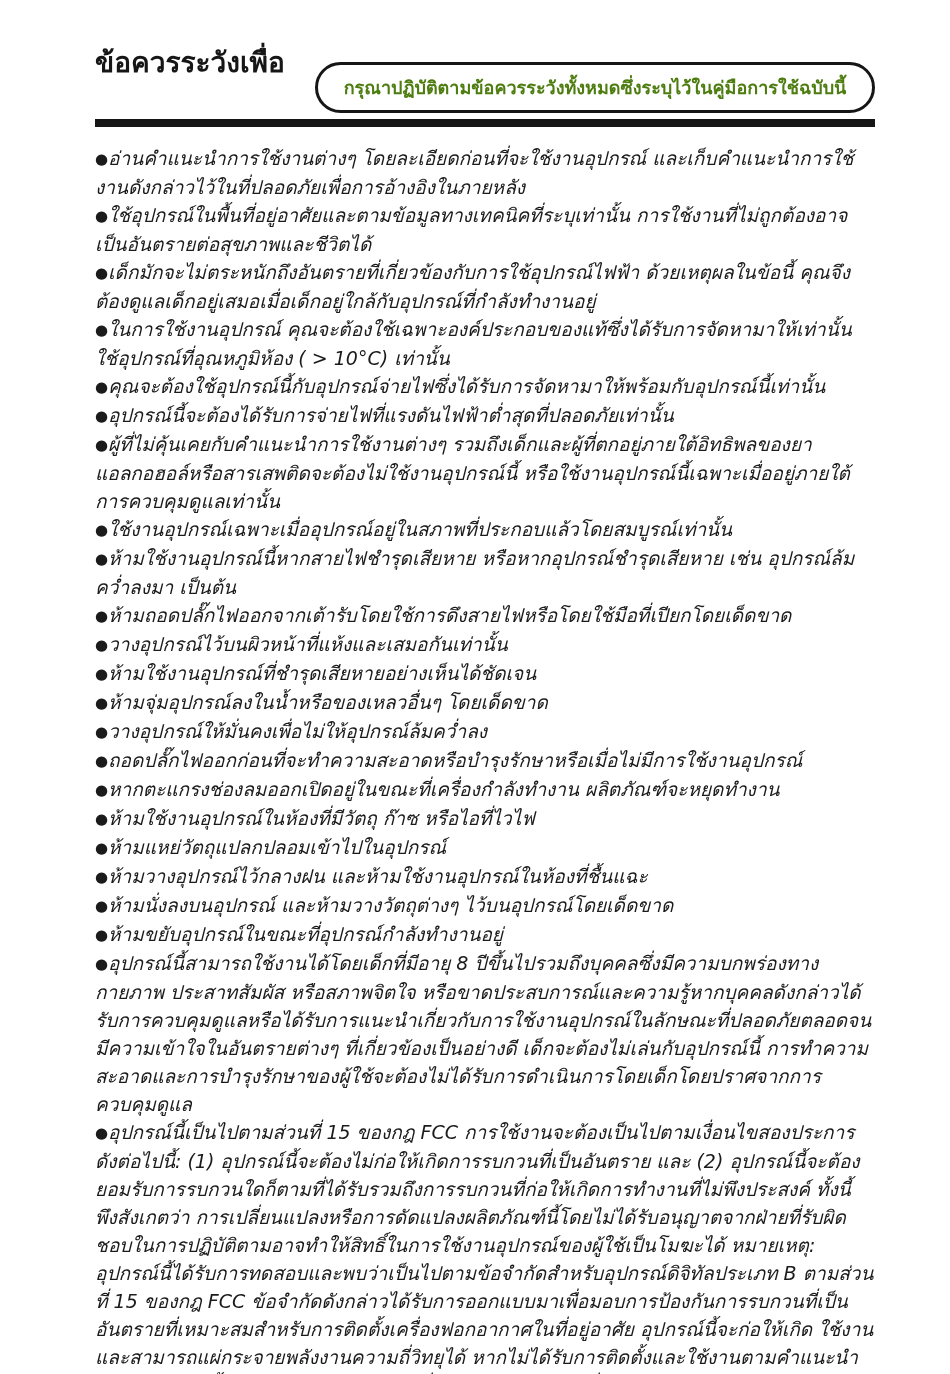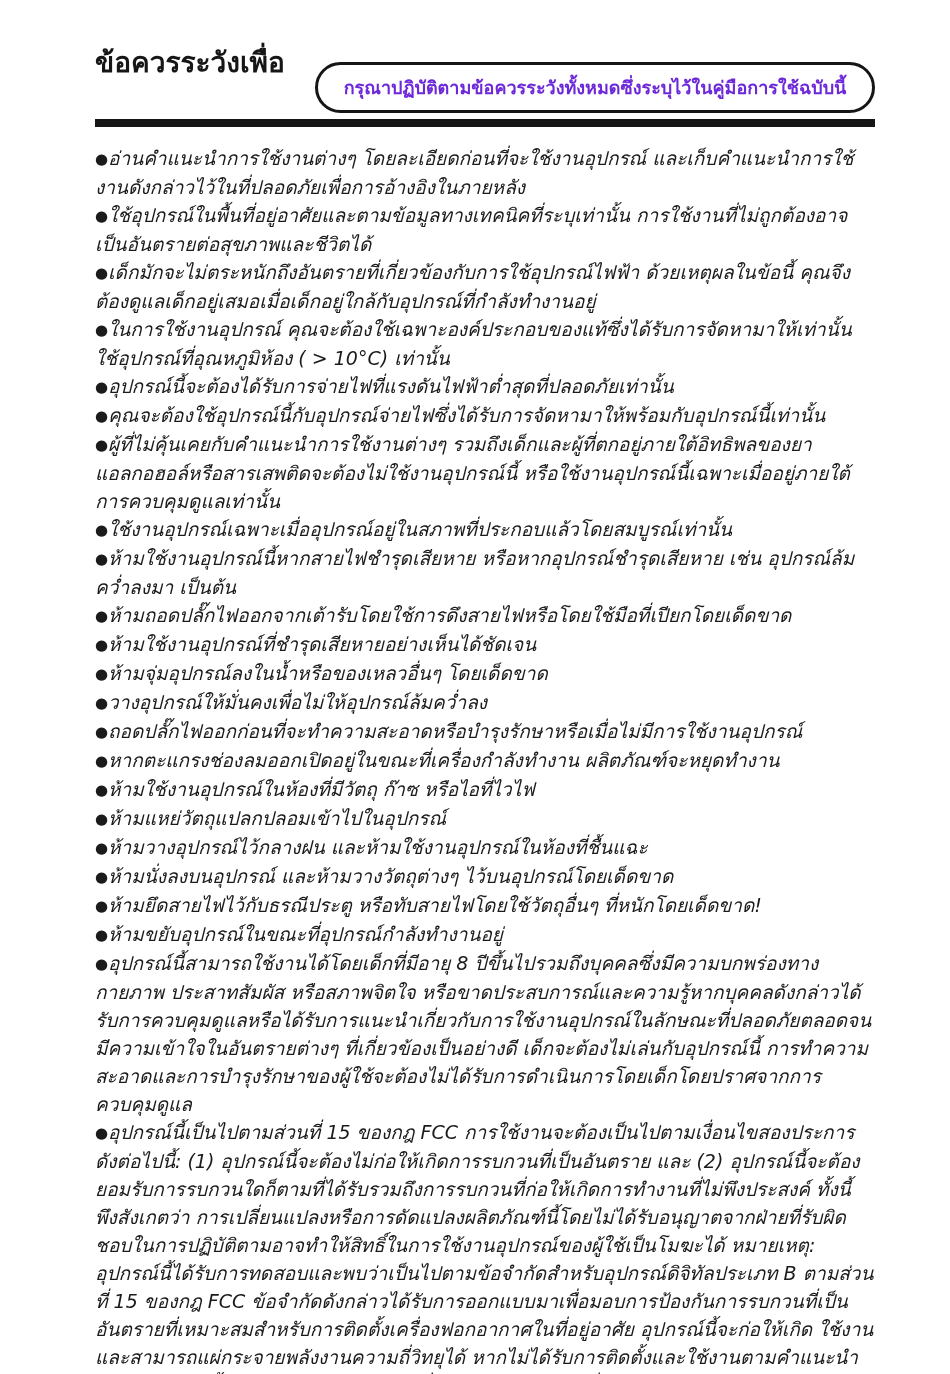--- a/index.html
+++ b/index.html
@@ -31,21 +31,21 @@
     height: 51px;
     box-sizing: border-box;
     border: 3.5px solid #161616;
     border-radius: 27px;
     display: flex;
     align-items: center;
     justify-content: center;
     font-size: 18px;
     font-weight: 700;
     white-space: nowrap;
-    color: #6d28d9;
+    color: #4d7c0f;
     background: #ffffff;
   }
   .rule {
     position: absolute;
     left: 95px;
     top: 119px;
     width: 780px;
     height: 8px;
     background: #161616;
   }
@@ -89,53 +89,53 @@
   <div class="body-text">
 
       <p class="item"><span class="bullet">●</span><span>อ่านคำแนะนำการใช้งานต่างๆ โดยละเอียดก่อนที่จะใช้งานอุปกรณ์ และเก็บคำแนะนำการใช้งานดังกล่าวไว้ในที่ปลอดภัยเพื่อการอ้างอิงในภายหลัง</span></p>
 
       <p class="item"><span class="bullet">●</span><span>ใช้อุปกรณ์ในพื้นที่อยู่อาศัยและตามข้อมูลทางเทคนิคที่ระบุเท่านั้น การใช้งานที่ไม่ถูกต้องอาจเป็นอันตรายต่อสุขภาพและชีวิตได้</span></p>
 
       <p class="item"><span class="bullet">●</span><span>เด็กมักจะไม่ตระหนักถึงอันตรายที่เกี่ยวข้องกับการใช้อุปกรณ์ไฟฟ้า ด้วยเหตุผลในข้อนี้ คุณจึงต้องดูแลเด็กอยู่เสมอเมื่อเด็กอยู่ใกล้กับอุปกรณ์ที่กำลังทำงานอยู่</span></p>
 
       <p class="item"><span class="bullet">●</span><span>ในการใช้งานอุปกรณ์ คุณจะต้องใช้เฉพาะองค์ประกอบของแท้ซึ่งได้รับการจัดหามาให้เท่านั้น ใช้อุปกรณ์ที่อุณหภูมิห้อง ( &gt; 10°C) เท่านั้น</span></p>
 
+      <p class="item"><span class="bullet">●</span><span>คุณจะต้องใช้อุปกรณ์นี้กับอุปกรณ์จ่ายไฟซึ่งได้รับการจัดหามาให้พร้อมกับอุปกรณ์นี้เท่านั้น</span></p>
+
       <p class="item"><span class="bullet">●</span><span>อุปกรณ์นี้จะต้องได้รับการจ่ายไฟที่แรงดันไฟฟ้าต่ำสุดที่ปลอดภัยเท่านั้น</span></p>
-
-      <p class="item"><span class="bullet">●</span><span>คุณจะต้องใช้อุปกรณ์นี้กับอุปกรณ์จ่ายไฟซึ่งได้รับการจัดหามาให้พร้อมกับอุปกรณ์นี้เท่านั้น</span></p>
 
       <p class="item"><span class="bullet">●</span><span>ผู้ที่ไม่คุ้นเคยกับคำแนะนำการใช้งานต่างๆ รวมถึงเด็กและผู้ที่ตกอยู่ภายใต้อิทธิพลของยา แอลกอฮอล์หรือสารเสพติดจะต้องไม่ใช้งานอุปกรณ์นี้ หรือใช้งานอุปกรณ์นี้เฉพาะเมื่ออยู่ภายใต้การควบคุมดูแลเท่านั้น</span></p>
 
       <p class="item"><span class="bullet">●</span><span>ใช้งานอุปกรณ์เฉพาะเมื่ออุปกรณ์อยู่ในสภาพที่ประกอบแล้วโดยสมบูรณ์เท่านั้น</span></p>
 
       <p class="item"><span class="bullet">●</span><span>ห้ามใช้งานอุปกรณ์นี้หากสายไฟชำรุดเสียหาย หรือหากอุปกรณ์ชำรุดเสียหาย เช่น อุปกรณ์ล้มคว่ำลงมา เป็นต้น</span></p>
 
       <p class="item"><span class="bullet">●</span><span>ห้ามถอดปลั๊กไฟออกจากเต้ารับโดยใช้การดึงสายไฟหรือโดยใช้มือที่เปียกโดยเด็ดขาด</span></p>
 
+      <p class="item"><span class="bullet">●</span><span>วางอุปกรณ์ไว้บนผิวหน้าที่แห้งและเสมอกันเท่านั้น</span></p>
 
       <p class="item"><span class="bullet">●</span><span>ห้ามใช้งานอุปกรณ์ที่ชำรุดเสียหายอย่างเห็นได้ชัดเจน</span></p>
 
       <p class="item"><span class="bullet">●</span><span>ห้ามจุ่มอุปกรณ์ลงในน้ำหรือของเหลวอื่นๆ โดยเด็ดขาด</span></p>
 
       <p class="item"><span class="bullet">●</span><span>วางอุปกรณ์ให้มั่นคงเพื่อไม่ให้อุปกรณ์ล้มคว่ำลง</span></p>
 
       <p class="item"><span class="bullet">●</span><span>ถอดปลั๊กไฟออกก่อนที่จะทำความสะอาดหรือบำรุงรักษาหรือเมื่อไม่มีการใช้งานอุปกรณ์</span></p>
 
 
       <p class="item"><span class="bullet">●</span><span>หากตะแกรงช่องลมออกเปิดอยู่ในขณะที่เครื่องกำลังทำงาน ผลิตภัณฑ์จะหยุดทำงาน</span></p>
 
       <p class="item"><span class="bullet">●</span><span>ห้ามใช้งานอุปกรณ์ในห้องที่มีวัตถุ ก๊าซ หรือไอที่ไวไฟ</span></p>
 
       <p class="item"><span class="bullet">●</span><span>ห้ามแหย่วัตถุแปลกปลอมเข้าไปในอุปกรณ์</span></p>
 
       <p class="item"><span class="bullet">●</span><span>ห้ามวางอุปกรณ์ไว้กลางฝน และห้ามใช้งานอุปกรณ์ในห้องที่ชื้นแฉะ</span></p>
 
       <p class="item"><span class="bullet">●</span><span>ห้ามนั่งลงบนอุปกรณ์ และห้ามวางวัตถุต่างๆ ไว้บนอุปกรณ์โดยเด็ดขาด</span></p>
 
-      <p class="item"><span class="bullet">●</span><span>ห้ามยึดสายไฟไว้กับธรณีประตู หรือทับสายไฟโดยใช้วัตถุอื่นๆ ที่หนักโดยเด็ดขาด!</span></p>
 
       <p class="item"><span class="bullet">●</span><span>ห้ามขยับอุปกรณ์ในขณะที่อุปกรณ์กำลังทำงานอยู่</span></p>
 
       <p class="item"><span class="bullet">●</span><span>อุปกรณ์นี้สามารถใช้งานได้โดยเด็กที่มีอายุ 8 ปีขึ้นไปรวมถึงบุคคลซึ่งมีความบกพร่องทางกายภาพ ประสาทสัมผัส หรือสภาพจิตใจ หรือขาดประสบการณ์และความรู้หากบุคคลดังกล่าวได้รับการควบคุมดูแลหรือได้รับการแนะนำเกี่ยวกับการใช้งานอุปกรณ์ในลักษณะที่ปลอดภัยตลอดจนมีความเข้าใจในอันตรายต่างๆ ที่เกี่ยวข้องเป็นอย่างดี เด็กจะต้องไม่เล่นกับอุปกรณ์นี้ การทำความสะอาดและการบำรุงรักษาของผู้ใช้จะต้องไม่ได้รับการดำเนินการโดยเด็กโดยปราศจากการควบคุมดูแล</span></p>
 
       <p class="item"><span class="bullet">●</span><span>อุปกรณ์นี้เป็นไปตามส่วนที่ 15 ของกฎ FCC การใช้งานจะต้องเป็นไปตามเงื่อนไขสองประการดังต่อไปนี้: (1) อุปกรณ์นี้จะต้องไม่ก่อให้เกิดการรบกวนที่เป็นอันตราย และ (2) อุปกรณ์นี้จะต้องยอมรับการรบกวนใดก็ตามที่ได้รับรวมถึงการรบกวนที่ก่อให้เกิดการทำงานที่ไม่พึงประสงค์ ทั้งนี้ พึงสังเกตว่า การเปลี่ยนแปลงหรือการดัดแปลงผลิตภัณฑ์นี้โดยไม่ได้รับอนุญาตจากฝ่ายที่รับผิดชอบในการปฏิบัติตามอาจทำให้สิทธิ์ในการใช้งานอุปกรณ์ของผู้ใช้เป็นโมฆะได้ หมายเหตุ: อุปกรณ์นี้ได้รับการทดสอบและพบว่าเป็นไปตามข้อจำกัดสำหรับอุปกรณ์ดิจิทัลประเภท B ตามส่วนที่ 15 ของกฎ FCC ข้อจำกัดดังกล่าวได้รับการออกแบบมาเพื่อมอบการป้องกันการรบกวนที่เป็นอันตรายที่เหมาะสมสำหรับการติดตั้งเครื่องฟอกอากาศในที่อยู่อาศัย อุปกรณ์นี้จะก่อให้เกิด ใช้งาน และสามารถแผ่กระจายพลังงานความถี่วิทยุได้ หากไม่ได้รับการติดตั้งและใช้งานตามคำแนะนำต่างๆ อุปกรณ์นี้อาจก่อให้เกิดการรบกวนที่เป็นอันตรายต่อการสื่อสารทางวิทยุได้ อย่างไรก็ตาม เราไม่รับประกันว่า จะไม่มีการรบกวนเกิดขึ้นในการติดตั้งบางครั้ง</span></p>
     </div>
 
   <div class="pageno">- 97 -</div>
 

